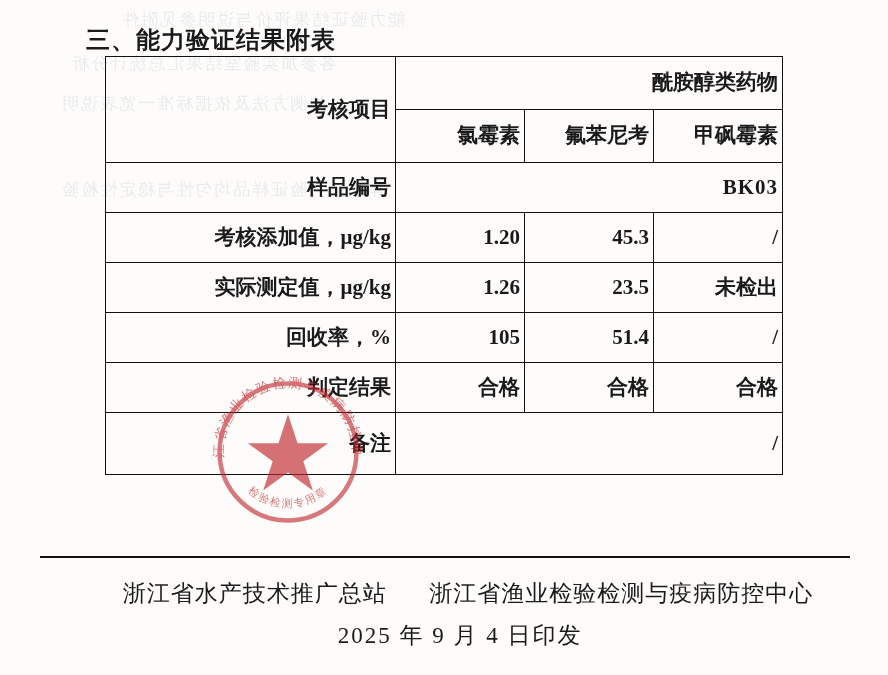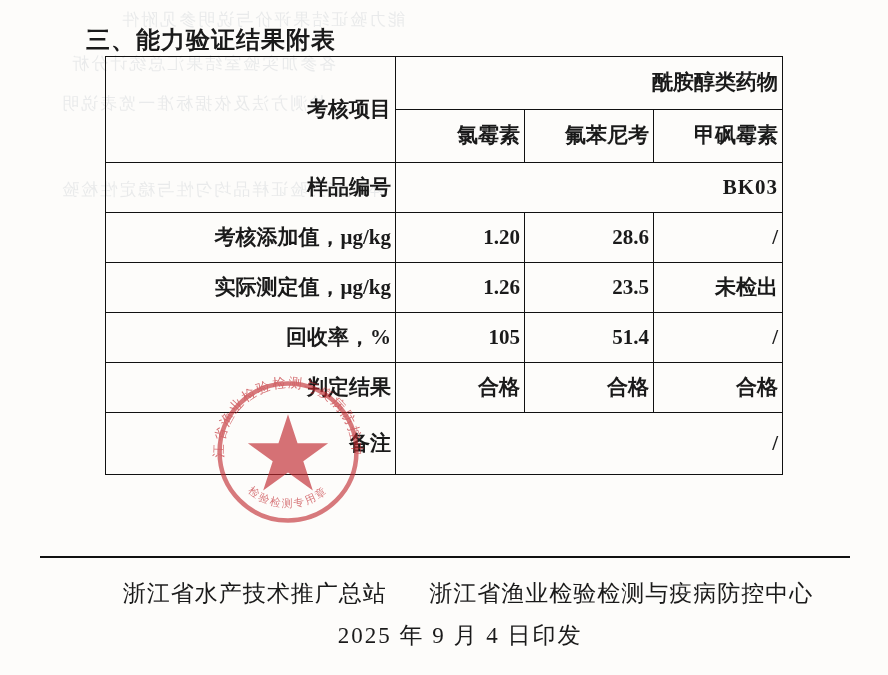--- a/index.html
+++ b/index.html
@@ -157,21 +157,21 @@
       </tr>
 
       <tr class="row-h">
         <td class="label-cell">样品编号</td>
         <td class="bk" colspan="3">BK03</td>
       </tr>
 
       <tr class="row-h">
         <td class="label-cell">考核添加值，μg/kg</td>
         <td class="num">1.20</td>
-        <td class="num">28.6</td>
+        <td class="num">45.3</td>
         <td class="num">/</td>
       </tr>
 
       <tr class="row-h">
         <td class="label-cell">实际测定值，μg/kg</td>
         <td class="num">1.26</td>
         <td class="num">23.5</td>
         <td>未检出</td>
       </tr>
 

